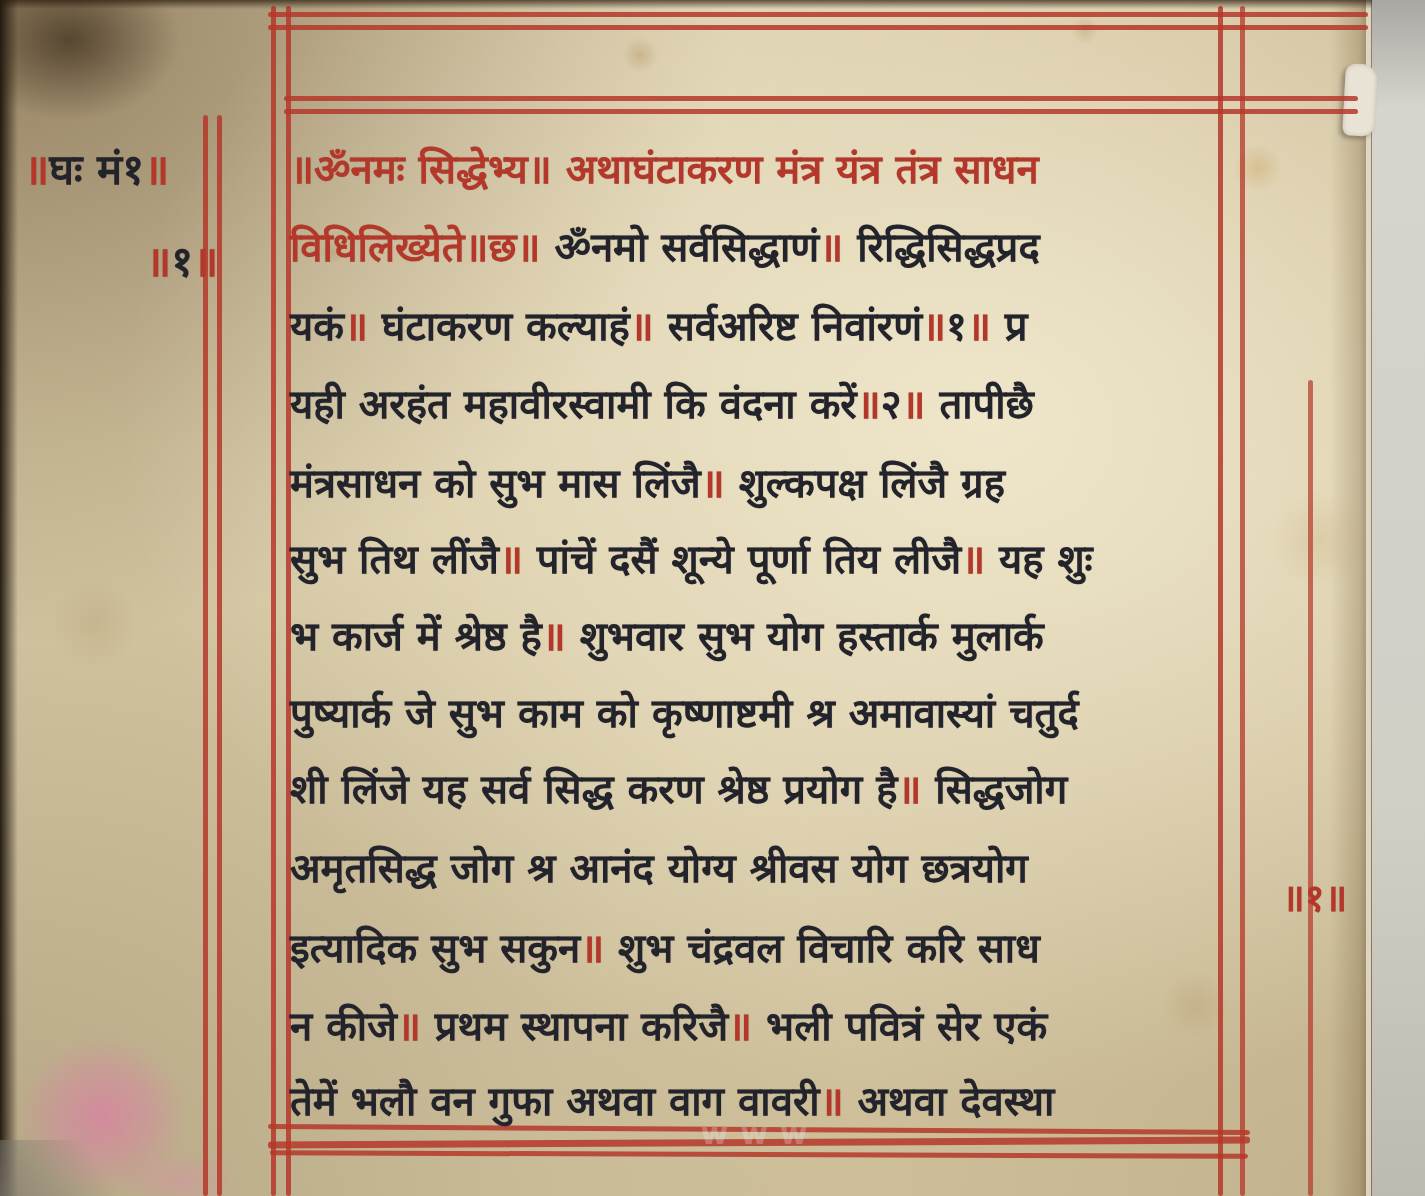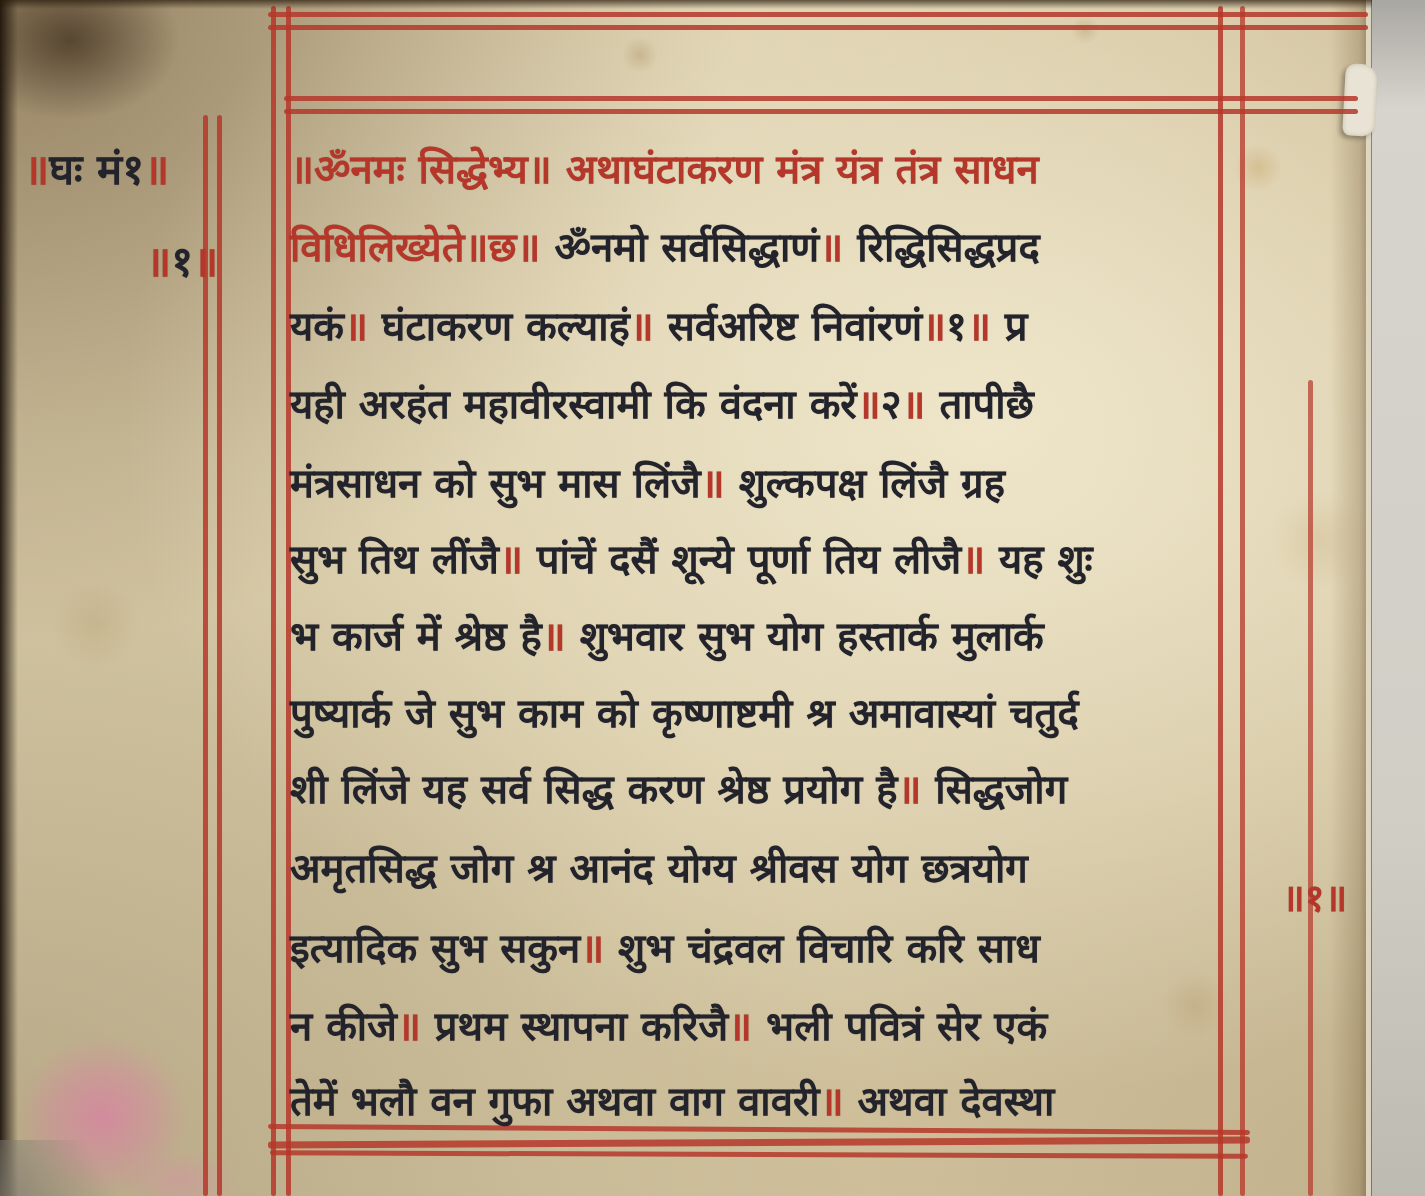--- a/index.html
+++ b/index.html
@@ -139,19 +139,20 @@
     <div class="ms-line" style="top: 524px; transform-origin: 0px 50%; transform: scaleX(1);"><span style="color: rgb(35, 35, 43);">स</span><span style="color: rgb(35, 35, 43);">ु</span><span style="color: rgb(35, 35, 43);">भ</span><span style="color: rgb(35, 35, 43);"> </span><span style="color: rgb(35, 35, 43);">त</span><span style="color: rgb(35, 35, 43);">ि</span><span style="color: rgb(35, 35, 43);">थ</span><span style="color: rgb(35, 35, 43);"> </span><span style="color: rgb(35, 35, 43);">ल</span><span style="color: rgb(35, 35, 43);">ी</span><span style="color: rgb(35, 35, 43);">ं</span><span style="color: rgb(35, 35, 43);">ज</span><span style="color: rgb(35, 35, 43);">ै</span><span style="color: rgb(181, 55, 42);">॥</span><span style="color: rgb(35, 35, 43);"> </span><span style="color: rgb(35, 35, 43);">प</span><span style="color: rgb(35, 35, 43);">ा</span><span style="color: rgb(35, 35, 43);">ं</span><span style="color: rgb(35, 35, 43);">च</span><span style="color: rgb(35, 35, 43);">े</span><span style="color: rgb(35, 35, 43);">ं</span><span style="color: rgb(35, 35, 43);"> </span><span style="color: rgb(35, 35, 43);">द</span><span style="color: rgb(35, 35, 43);">स</span><span style="color: rgb(35, 35, 43);">ै</span><span style="color: rgb(35, 35, 43);">ं</span><span style="color: rgb(35, 35, 43);"> </span><span style="color: rgb(35, 35, 43);">श</span><span style="color: rgb(35, 35, 43);">ू</span><span style="color: rgb(35, 35, 43);">न</span><span style="color: rgb(35, 35, 43);">्</span><span style="color: rgb(35, 35, 43);">य</span><span style="color: rgb(35, 35, 43);">े</span><span style="color: rgb(35, 35, 43);"> </span><span style="color: rgb(35, 35, 43);">प</span><span style="color: rgb(35, 35, 43);">ू</span><span style="color: rgb(35, 35, 43);">र</span><span style="color: rgb(35, 35, 43);">्</span><span style="color: rgb(35, 35, 43);">ण</span><span style="color: rgb(35, 35, 43);">ा</span><span style="color: rgb(35, 35, 43);"> </span><span style="color: rgb(35, 35, 43);">त</span><span style="color: rgb(35, 35, 43);">ि</span><span style="color: rgb(35, 35, 43);">य</span><span style="color: rgb(35, 35, 43);"> </span><span style="color: rgb(35, 35, 43);">ल</span><span style="color: rgb(35, 35, 43);">ी</span><span style="color: rgb(35, 35, 43);">ज</span><span style="color: rgb(35, 35, 43);">ै</span><span style="color: rgb(181, 55, 42);">॥</span><span style="color: rgb(35, 35, 43);"> </span><span style="color: rgb(35, 35, 43);">य</span><span style="color: rgb(35, 35, 43);">ह</span><span style="color: rgb(35, 35, 43);"> </span><span style="color: rgb(35, 35, 43);">श</span><span style="color: rgb(35, 35, 43);">ु</span><span style="color: rgb(35, 35, 43);">ः</span></div>
     <div class="ms-line" style="top: 601px; transform-origin: 0px 50%; transform: scaleX(1);"><span style="color: rgb(35, 35, 43);">भ</span><span style="color: rgb(35, 35, 43);"> </span><span style="color: rgb(35, 35, 43);">क</span><span style="color: rgb(35, 35, 43);">ा</span><span style="color: rgb(35, 35, 43);">र</span><span style="color: rgb(35, 35, 43);">्</span><span style="color: rgb(35, 35, 43);">ज</span><span style="color: rgb(35, 35, 43);"> </span><span style="color: rgb(35, 35, 43);">म</span><span style="color: rgb(35, 35, 43);">े</span><span style="color: rgb(35, 35, 43);">ं</span><span style="color: rgb(35, 35, 43);"> </span><span style="color: rgb(35, 35, 43);">श</span><span style="color: rgb(35, 35, 43);">्</span><span style="color: rgb(35, 35, 43);">र</span><span style="color: rgb(35, 35, 43);">े</span><span style="color: rgb(35, 35, 43);">ष</span><span style="color: rgb(35, 35, 43);">्</span><span style="color: rgb(35, 35, 43);">ठ</span><span style="color: rgb(35, 35, 43);"> </span><span style="color: rgb(35, 35, 43);">ह</span><span style="color: rgb(35, 35, 43);">ै</span><span style="color: rgb(181, 55, 42);">॥</span><span style="color: rgb(35, 35, 43);"> </span><span style="color: rgb(35, 35, 43);">श</span><span style="color: rgb(35, 35, 43);">ु</span><span style="color: rgb(35, 35, 43);">भ</span><span style="color: rgb(35, 35, 43);">व</span><span style="color: rgb(35, 35, 43);">ा</span><span style="color: rgb(35, 35, 43);">र</span><span style="color: rgb(35, 35, 43);"> </span><span style="color: rgb(35, 35, 43);">स</span><span style="color: rgb(35, 35, 43);">ु</span><span style="color: rgb(35, 35, 43);">भ</span><span style="color: rgb(35, 35, 43);"> </span><span style="color: rgb(35, 35, 43);">य</span><span style="color: rgb(35, 35, 43);">ो</span><span style="color: rgb(35, 35, 43);">ग</span><span style="color: rgb(35, 35, 43);"> </span><span style="color: rgb(35, 35, 43);">ह</span><span style="color: rgb(35, 35, 43);">स</span><span style="color: rgb(35, 35, 43);">्</span><span style="color: rgb(35, 35, 43);">त</span><span style="color: rgb(35, 35, 43);">ा</span><span style="color: rgb(35, 35, 43);">र</span><span style="color: rgb(35, 35, 43);">्</span><span style="color: rgb(35, 35, 43);">क</span><span style="color: rgb(35, 35, 43);"> </span><span style="color: rgb(35, 35, 43);">म</span><span style="color: rgb(35, 35, 43);">ु</span><span style="color: rgb(35, 35, 43);">ल</span><span style="color: rgb(35, 35, 43);">ा</span><span style="color: rgb(35, 35, 43);">र</span><span style="color: rgb(35, 35, 43);">्</span><span style="color: rgb(35, 35, 43);">क</span></div>
     <div class="ms-line" style="top: 678px; transform-origin: 0px 50%; transform: scaleX(1);"><span style="color: rgb(35, 35, 43);">प</span><span style="color: rgb(35, 35, 43);">ु</span><span style="color: rgb(35, 35, 43);">ष</span><span style="color: rgb(35, 35, 43);">्</span><span style="color: rgb(35, 35, 43);">य</span><span style="color: rgb(35, 35, 43);">ा</span><span style="color: rgb(35, 35, 43);">र</span><span style="color: rgb(35, 35, 43);">्</span><span style="color: rgb(35, 35, 43);">क</span><span style="color: rgb(35, 35, 43);"> </span><span style="color: rgb(35, 35, 43);">ज</span><span style="color: rgb(35, 35, 43);">े</span><span style="color: rgb(35, 35, 43);"> </span><span style="color: rgb(35, 35, 43);">स</span><span style="color: rgb(35, 35, 43);">ु</span><span style="color: rgb(35, 35, 43);">भ</span><span style="color: rgb(35, 35, 43);"> </span><span style="color: rgb(35, 35, 43);">क</span><span style="color: rgb(35, 35, 43);">ा</span><span style="color: rgb(35, 35, 43);">म</span><span style="color: rgb(35, 35, 43);"> </span><span style="color: rgb(35, 35, 43);">क</span><span style="color: rgb(35, 35, 43);">ो</span><span style="color: rgb(35, 35, 43);"> </span><span style="color: rgb(35, 35, 43);">क</span><span style="color: rgb(35, 35, 43);">ृ</span><span style="color: rgb(35, 35, 43);">ष</span><span style="color: rgb(35, 35, 43);">्</span><span style="color: rgb(35, 35, 43);">ण</span><span style="color: rgb(35, 35, 43);">ा</span><span style="color: rgb(35, 35, 43);">ष</span><span style="color: rgb(35, 35, 43);">्</span><span style="color: rgb(35, 35, 43);">ट</span><span style="color: rgb(35, 35, 43);">म</span><span style="color: rgb(35, 35, 43);">ी</span><span style="color: rgb(35, 35, 43);"> </span><span style="color: rgb(35, 35, 43);">श</span><span style="color: rgb(35, 35, 43);">्</span><span style="color: rgb(35, 35, 43);">र</span><span style="color: rgb(35, 35, 43);"> </span><span style="color: rgb(35, 35, 43);">अ</span><span style="color: rgb(35, 35, 43);">म</span><span style="color: rgb(35, 35, 43);">ा</span><span style="color: rgb(35, 35, 43);">व</span><span style="color: rgb(35, 35, 43);">ा</span><span style="color: rgb(35, 35, 43);">स</span><span style="color: rgb(35, 35, 43);">्</span><span style="color: rgb(35, 35, 43);">य</span><span style="color: rgb(35, 35, 43);">ा</span><span style="color: rgb(35, 35, 43);">ं</span><span style="color: rgb(35, 35, 43);"> </span><span style="color: rgb(35, 35, 43);">च</span><span style="color: rgb(35, 35, 43);">त</span><span style="color: rgb(35, 35, 43);">ु</span><span style="color: rgb(35, 35, 43);">र</span><span style="color: rgb(35, 35, 43);">्</span><span style="color: rgb(35, 35, 43);">द</span></div>
     <div class="ms-line" style="top: 754px; transform-origin: 0px 50%; transform: scaleX(1);"><span style="color: rgb(35, 35, 43);">श</span><span style="color: rgb(35, 35, 43);">ी</span><span style="color: rgb(35, 35, 43);"> </span><span style="color: rgb(35, 35, 43);">ल</span><span style="color: rgb(35, 35, 43);">ि</span><span style="color: rgb(35, 35, 43);">ं</span><span style="color: rgb(35, 35, 43);">ज</span><span style="color: rgb(35, 35, 43);">े</span><span style="color: rgb(35, 35, 43);"> </span><span style="color: rgb(35, 35, 43);">य</span><span style="color: rgb(35, 35, 43);">ह</span><span style="color: rgb(35, 35, 43);"> </span><span style="color: rgb(35, 35, 43);">स</span><span style="color: rgb(35, 35, 43);">र</span><span style="color: rgb(35, 35, 43);">्</span><span style="color: rgb(35, 35, 43);">व</span><span style="color: rgb(35, 35, 43);"> </span><span style="color: rgb(35, 35, 43);">स</span><span style="color: rgb(35, 35, 43);">ि</span><span style="color: rgb(35, 35, 43);">द</span><span style="color: rgb(35, 35, 43);">्</span><span style="color: rgb(35, 35, 43);">ध</span><span style="color: rgb(35, 35, 43);"> </span><span style="color: rgb(35, 35, 43);">क</span><span style="color: rgb(35, 35, 43);">र</span><span style="color: rgb(35, 35, 43);">ण</span><span style="color: rgb(35, 35, 43);"> </span><span style="color: rgb(35, 35, 43);">श</span><span style="color: rgb(35, 35, 43);">्</span><span style="color: rgb(35, 35, 43);">र</span><span style="color: rgb(35, 35, 43);">े</span><span style="color: rgb(35, 35, 43);">ष</span><span style="color: rgb(35, 35, 43);">्</span><span style="color: rgb(35, 35, 43);">ठ</span><span style="color: rgb(35, 35, 43);"> </span><span style="color: rgb(35, 35, 43);">प</span><span style="color: rgb(35, 35, 43);">्</span><span style="color: rgb(35, 35, 43);">र</span><span style="color: rgb(35, 35, 43);">य</span><span style="color: rgb(35, 35, 43);">ो</span><span style="color: rgb(35, 35, 43);">ग</span><span style="color: rgb(35, 35, 43);"> </span><span style="color: rgb(35, 35, 43);">ह</span><span style="color: rgb(35, 35, 43);">ै</span><span style="color: rgb(181, 55, 42);">॥</span><span style="color: rgb(35, 35, 43);"> </span><span style="color: rgb(35, 35, 43);">स</span><span style="color: rgb(35, 35, 43);">ि</span><span style="color: rgb(35, 35, 43);">द</span><span style="color: rgb(35, 35, 43);">्</span><span style="color: rgb(35, 35, 43);">ध</span><span style="color: rgb(35, 35, 43);">ज</span><span style="color: rgb(35, 35, 43);">ो</span><span style="color: rgb(35, 35, 43);">ग</span></div>
     <div class="ms-line" style="top: 833px; transform-origin: 0px 50%; transform: scaleX(1);"><span style="color: rgb(35, 35, 43);">अ</span><span style="color: rgb(35, 35, 43);">म</span><span style="color: rgb(35, 35, 43);">ृ</span><span style="color: rgb(35, 35, 43);">त</span><span style="color: rgb(35, 35, 43);">स</span><span style="color: rgb(35, 35, 43);">ि</span><span style="color: rgb(35, 35, 43);">द</span><span style="color: rgb(35, 35, 43);">्</span><span style="color: rgb(35, 35, 43);">ध</span><span style="color: rgb(35, 35, 43);"> </span><span style="color: rgb(35, 35, 43);">ज</span><span style="color: rgb(35, 35, 43);">ो</span><span style="color: rgb(35, 35, 43);">ग</span><span style="color: rgb(35, 35, 43);"> </span><span style="color: rgb(35, 35, 43);">श</span><span style="color: rgb(35, 35, 43);">्</span><span style="color: rgb(35, 35, 43);">र</span><span style="color: rgb(35, 35, 43);"> </span><span style="color: rgb(35, 35, 43);">आ</span><span style="color: rgb(35, 35, 43);">न</span><span style="color: rgb(35, 35, 43);">ं</span><span style="color: rgb(35, 35, 43);">द</span><span style="color: rgb(35, 35, 43);"> </span><span style="color: rgb(35, 35, 43);">य</span><span style="color: rgb(35, 35, 43);">ो</span><span style="color: rgb(35, 35, 43);">ग</span><span style="color: rgb(35, 35, 43);">्</span><span style="color: rgb(35, 35, 43);">य</span><span style="color: rgb(35, 35, 43);"> </span><span style="color: rgb(35, 35, 43);">श</span><span style="color: rgb(35, 35, 43);">्</span><span style="color: rgb(35, 35, 43);">र</span><span style="color: rgb(35, 35, 43);">ी</span><span style="color: rgb(35, 35, 43);">व</span><span style="color: rgb(35, 35, 43);">स</span><span style="color: rgb(35, 35, 43);"> </span><span style="color: rgb(35, 35, 43);">य</span><span style="color: rgb(35, 35, 43);">ो</span><span style="color: rgb(35, 35, 43);">ग</span><span style="color: rgb(35, 35, 43);"> </span><span style="color: rgb(35, 35, 43);">छ</span><span style="color: rgb(35, 35, 43);">त</span><span style="color: rgb(35, 35, 43);">्</span><span style="color: rgb(35, 35, 43);">र</span><span style="color: rgb(35, 35, 43);">य</span><span style="color: rgb(35, 35, 43);">ो</span><span style="color: rgb(35, 35, 43);">ग</span></div>
     <div class="ms-line" style="top: 913px; transform-origin: 0px 50%; transform: scaleX(1);"><span style="color: rgb(35, 35, 43);">इ</span><span style="color: rgb(35, 35, 43);">त</span><span style="color: rgb(35, 35, 43);">्</span><span style="color: rgb(35, 35, 43);">य</span><span style="color: rgb(35, 35, 43);">ा</span><span style="color: rgb(35, 35, 43);">द</span><span style="color: rgb(35, 35, 43);">ि</span><span style="color: rgb(35, 35, 43);">क</span><span style="color: rgb(35, 35, 43);"> </span><span style="color: rgb(35, 35, 43);">स</span><span style="color: rgb(35, 35, 43);">ु</span><span style="color: rgb(35, 35, 43);">भ</span><span style="color: rgb(35, 35, 43);"> </span><span style="color: rgb(35, 35, 43);">स</span><span style="color: rgb(35, 35, 43);">क</span><span style="color: rgb(35, 35, 43);">ु</span><span style="color: rgb(35, 35, 43);">न</span><span style="color: rgb(181, 55, 42);">॥</span><span style="color: rgb(35, 35, 43);"> </span><span style="color: rgb(35, 35, 43);">श</span><span style="color: rgb(35, 35, 43);">ु</span><span style="color: rgb(35, 35, 43);">भ</span><span style="color: rgb(35, 35, 43);"> </span><span style="color: rgb(35, 35, 43);">च</span><span style="color: rgb(35, 35, 43);">ं</span><span style="color: rgb(35, 35, 43);">द</span><span style="color: rgb(35, 35, 43);">्</span><span style="color: rgb(35, 35, 43);">र</span><span style="color: rgb(35, 35, 43);">व</span><span style="color: rgb(35, 35, 43);">ल</span><span style="color: rgb(35, 35, 43);"> </span><span style="color: rgb(35, 35, 43);">व</span><span style="color: rgb(35, 35, 43);">ि</span><span style="color: rgb(35, 35, 43);">च</span><span style="color: rgb(35, 35, 43);">ा</span><span style="color: rgb(35, 35, 43);">र</span><span style="color: rgb(35, 35, 43);">ि</span><span style="color: rgb(35, 35, 43);"> </span><span style="color: rgb(35, 35, 43);">क</span><span style="color: rgb(35, 35, 43);">र</span><span style="color: rgb(35, 35, 43);">ि</span><span style="color: rgb(35, 35, 43);"> </span><span style="color: rgb(35, 35, 43);">स</span><span style="color: rgb(35, 35, 43);">ा</span><span style="color: rgb(35, 35, 43);">ध</span></div>
     <div class="ms-line" style="top: 991px; transform-origin: 0px 50%; transform: scaleX(1);"><span style="color: rgb(35, 35, 43);">न</span><span style="color: rgb(35, 35, 43);"> </span><span style="color: rgb(35, 35, 43);">क</span><span style="color: rgb(35, 35, 43);">ी</span><span style="color: rgb(35, 35, 43);">ज</span><span style="color: rgb(35, 35, 43);">े</span><span style="color: rgb(181, 55, 42);">॥</span><span style="color: rgb(35, 35, 43);"> </span><span style="color: rgb(35, 35, 43);">प</span><span style="color: rgb(35, 35, 43);">्</span><span style="color: rgb(35, 35, 43);">र</span><span style="color: rgb(35, 35, 43);">थ</span><span style="color: rgb(35, 35, 43);">म</span><span style="color: rgb(35, 35, 43);"> </span><span style="color: rgb(35, 35, 43);">स</span><span style="color: rgb(35, 35, 43);">्</span><span style="color: rgb(35, 35, 43);">थ</span><span style="color: rgb(35, 35, 43);">ा</span><span style="color: rgb(35, 35, 43);">प</span><span style="color: rgb(35, 35, 43);">न</span><span style="color: rgb(35, 35, 43);">ा</span><span style="color: rgb(35, 35, 43);"> </span><span style="color: rgb(35, 35, 43);">क</span><span style="color: rgb(35, 35, 43);">र</span><span style="color: rgb(35, 35, 43);">ि</span><span style="color: rgb(35, 35, 43);">ज</span><span style="color: rgb(35, 35, 43);">ै</span><span style="color: rgb(181, 55, 42);">॥</span><span style="color: rgb(35, 35, 43);"> </span><span style="color: rgb(35, 35, 43);">भ</span><span style="color: rgb(35, 35, 43);">ल</span><span style="color: rgb(35, 35, 43);">ी</span><span style="color: rgb(35, 35, 43);"> </span><span style="color: rgb(35, 35, 43);">प</span><span style="color: rgb(35, 35, 43);">व</span><span style="color: rgb(35, 35, 43);">ि</span><span style="color: rgb(35, 35, 43);">त</span><span style="color: rgb(35, 35, 43);">्</span><span style="color: rgb(35, 35, 43);">र</span><span style="color: rgb(35, 35, 43);">ं</span><span style="color: rgb(35, 35, 43);"> </span><span style="color: rgb(35, 35, 43);">स</span><span style="color: rgb(35, 35, 43);">े</span><span style="color: rgb(35, 35, 43);">र</span><span style="color: rgb(35, 35, 43);"> </span><span style="color: rgb(35, 35, 43);">ए</span><span style="color: rgb(35, 35, 43);">क</span><span style="color: rgb(35, 35, 43);">ं</span></div>
     <div class="ms-line" style="top: 1066px; transform-origin: 0px 50%; transform: scaleX(1);"><span style="color: rgb(35, 35, 43);">त</span><span style="color: rgb(35, 35, 43);">े</span><span style="color: rgb(35, 35, 43);">म</span><span style="color: rgb(35, 35, 43);">े</span><span style="color: rgb(35, 35, 43);">ं</span><span style="color: rgb(35, 35, 43);"> </span><span style="color: rgb(35, 35, 43);">भ</span><span style="color: rgb(35, 35, 43);">ल</span><span style="color: rgb(35, 35, 43);">ौ</span><span style="color: rgb(35, 35, 43);"> </span><span style="color: rgb(35, 35, 43);">व</span><span style="color: rgb(35, 35, 43);">न</span><span style="color: rgb(35, 35, 43);"> </span><span style="color: rgb(35, 35, 43);">ग</span><span style="color: rgb(35, 35, 43);">ु</span><span style="color: rgb(35, 35, 43);">फ</span><span style="color: rgb(35, 35, 43);">ा</span><span style="color: rgb(35, 35, 43);"> </span><span style="color: rgb(35, 35, 43);">अ</span><span style="color: rgb(35, 35, 43);">थ</span><span style="color: rgb(35, 35, 43);">व</span><span style="color: rgb(35, 35, 43);">ा</span><span style="color: rgb(35, 35, 43);"> </span><span style="color: rgb(35, 35, 43);">व</span><span style="color: rgb(35, 35, 43);">ा</span><span style="color: rgb(35, 35, 43);">ग</span><span style="color: rgb(35, 35, 43);"> </span><span style="color: rgb(35, 35, 43);">व</span><span style="color: rgb(35, 35, 43);">ा</span><span style="color: rgb(35, 35, 43);">व</span><span style="color: rgb(35, 35, 43);">र</span><span style="color: rgb(35, 35, 43);">ी</span><span style="color: rgb(181, 55, 42);">॥</span><span style="color: rgb(35, 35, 43);"> </span><span style="color: rgb(35, 35, 43);">अ</span><span style="color: rgb(35, 35, 43);">थ</span><span style="color: rgb(35, 35, 43);">व</span><span style="color: rgb(35, 35, 43);">ा</span><span style="color: rgb(35, 35, 43);"> </span><span style="color: rgb(35, 35, 43);">द</span><span style="color: rgb(35, 35, 43);">े</span><span style="color: rgb(35, 35, 43);">व</span><span style="color: rgb(35, 35, 43);">स</span><span style="color: rgb(35, 35, 43);">्</span><span style="color: rgb(35, 35, 43);">थ</span><span style="color: rgb(35, 35, 43);">ा</span></div>
   </div>
 
+  <div class="watermark">www</div>
 
   <div class="left-shadow-edge"></div>
   <div class="top-shadow-edge"></div>
   <div class="corner-shade"></div>
   <div class="bottom-left-shade"></div>
 
 </div>
 
 </body></html>

